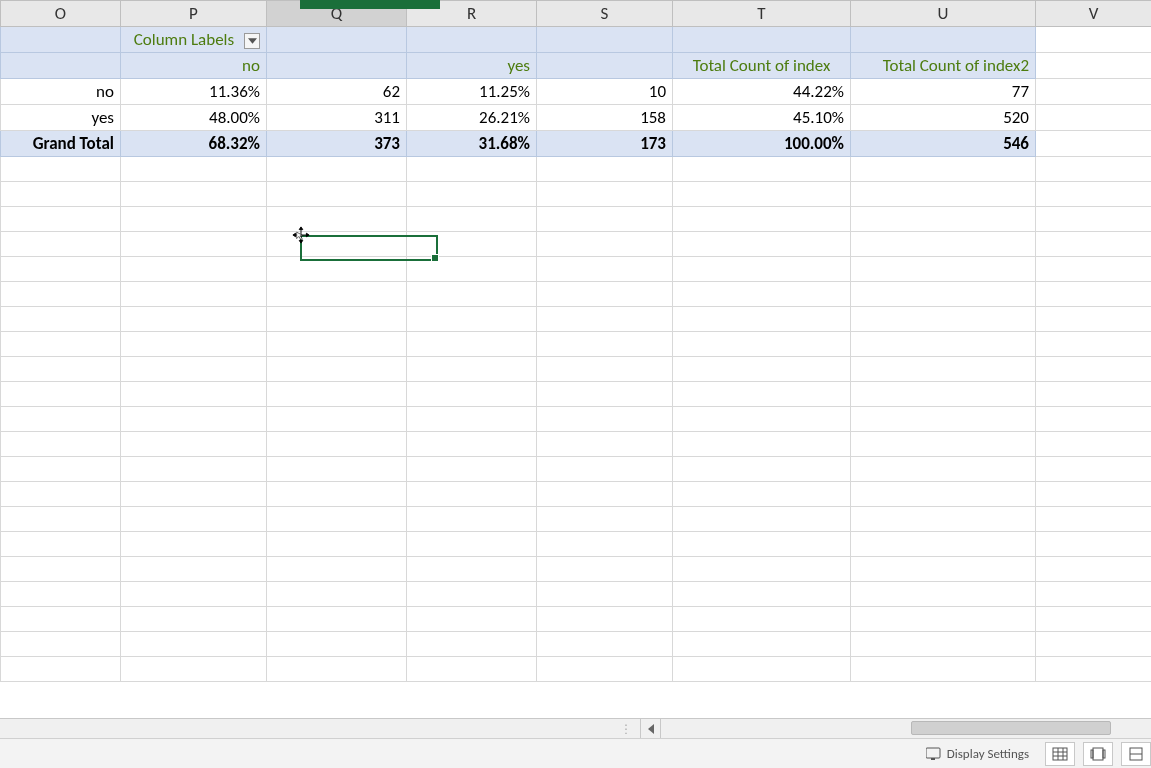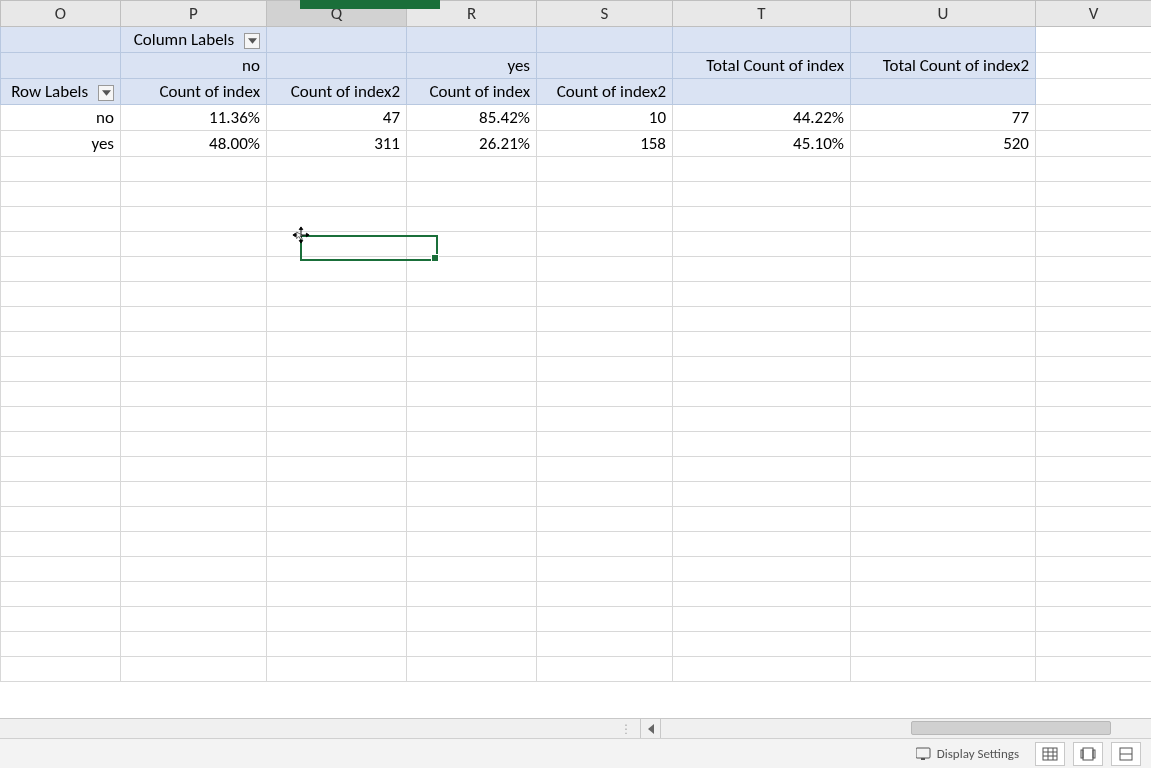--- a/index.html
+++ b/index.html
@@ -52,21 +52,21 @@
   .col-S { width: 136px; }
   .col-T { width: 178px; }
   .col-U { width: 185px; }
   .col-V { width: 116px; }
 
   td.left { text-align: left; }
   td.bold { font-weight: 600; }
   tr.pivot-hdr td {
     background: #dae3f3;
     border: 1px solid #b8c8e0;
-    color: #000000;
+    color: #4d7c0f;
   }
   tr.total td {
     background: #dae3f3;
     font-weight: 600;
     border: 1px solid #b8c8e0;
   }
   .dropdown-btn {
     display: inline-flex;
     align-items: center;
     justify-content: center;
@@ -151,21 +151,21 @@
   
   .statusbar {
     position: absolute;
     left: 0; top: 738px;
     width: 1151px; height: 30px;
     background: #f3f3f3;
     border-top: 1px solid #d0d0d0;
     display: flex;
     align-items: center;
     justify-content: flex-end;
-    padding-right: 10px;
+    padding-right: 0;
     gap: 8px;
     color: #555;
     font-size: 13px;
   }
   .statusbar .disp {
     display: flex; align-items: center; gap: 5px;
     padding: 4px 8px;
   }
   .statusbar .vbtn {
     width: 30px; height: 24px;
@@ -232,65 +232,58 @@
         <td></td>
         <td style="background:#fff;border-color:#d8d8d8"></td>
       </tr>
 
       <tr class="pivot-hdr">
         <td class="left"></td>
         <td class="left bold">no</td>
         <td></td>
         <td class="left bold">yes</td>
         <td></td>
-        <td class="bold" style="text-align:right">Total Count of index</td>
+        <td class="bold" style="text-align:center">Total Count of index</td>
         <td class="bold" style="">Total Count of index2</td>
         <td style="background:#fff;border-color:#d8d8d8"></td>
       </tr>
 
-      <tr class="pivot-hdr">
-        <td class="left bold">
-          <span>Row Labels</span>
-          <span class="dropdown-btn">
-            <svg viewBox="0 0 10 6">
-                <path d="M0 0 L5 6 L10 0 Z" fill="#555"></path>
-              </svg>
-          </span>
-        </td>
-        <td class="left bold">Count of index</td>
-        <td class="bold">Count of index2</td>
-        <td class="left bold">Count of index</td>
-        <td class="bold">Count of index2</td>
-        <td></td>
-        <td></td>
-        <td style="background:#fff;border-color:#d8d8d8"></td>
-      </tr>
 
       <tr>
         <td class="left">no</td>
         <td>11.36%</td>
-        <td>47</td>
-        <td>85.42%</td>
+        <td>62</td>
+        <td>11.25%</td>
         <td>10</td>
         <td>44.22%</td>
         <td>77</td>
         <td></td>
       </tr>
 
       <tr>
         <td class="left">yes</td>
         <td>48.00%</td>
         <td>311</td>
         <td>26.21%</td>
         <td>158</td>
         <td>45.10%</td>
         <td>520</td>
         <td></td>
       </tr>
 
+      <tr class="total">
+        <td class="left">Grand Total</td>
+        <td>68.32%</td>
+        <td>373</td>
+        <td>31.68%</td>
+        <td>173</td>
+        <td>100.00%</td>
+        <td>546</td>
+        <td style="background:#fff;font-weight:normal;border-color:#d8d8d8"></td>
+      </tr>
 
       <tr>
           <td></td>
           <td></td>
           <td></td>
           <td></td>
           <td></td>
           <td></td>
           <td></td>
           <td></td>

